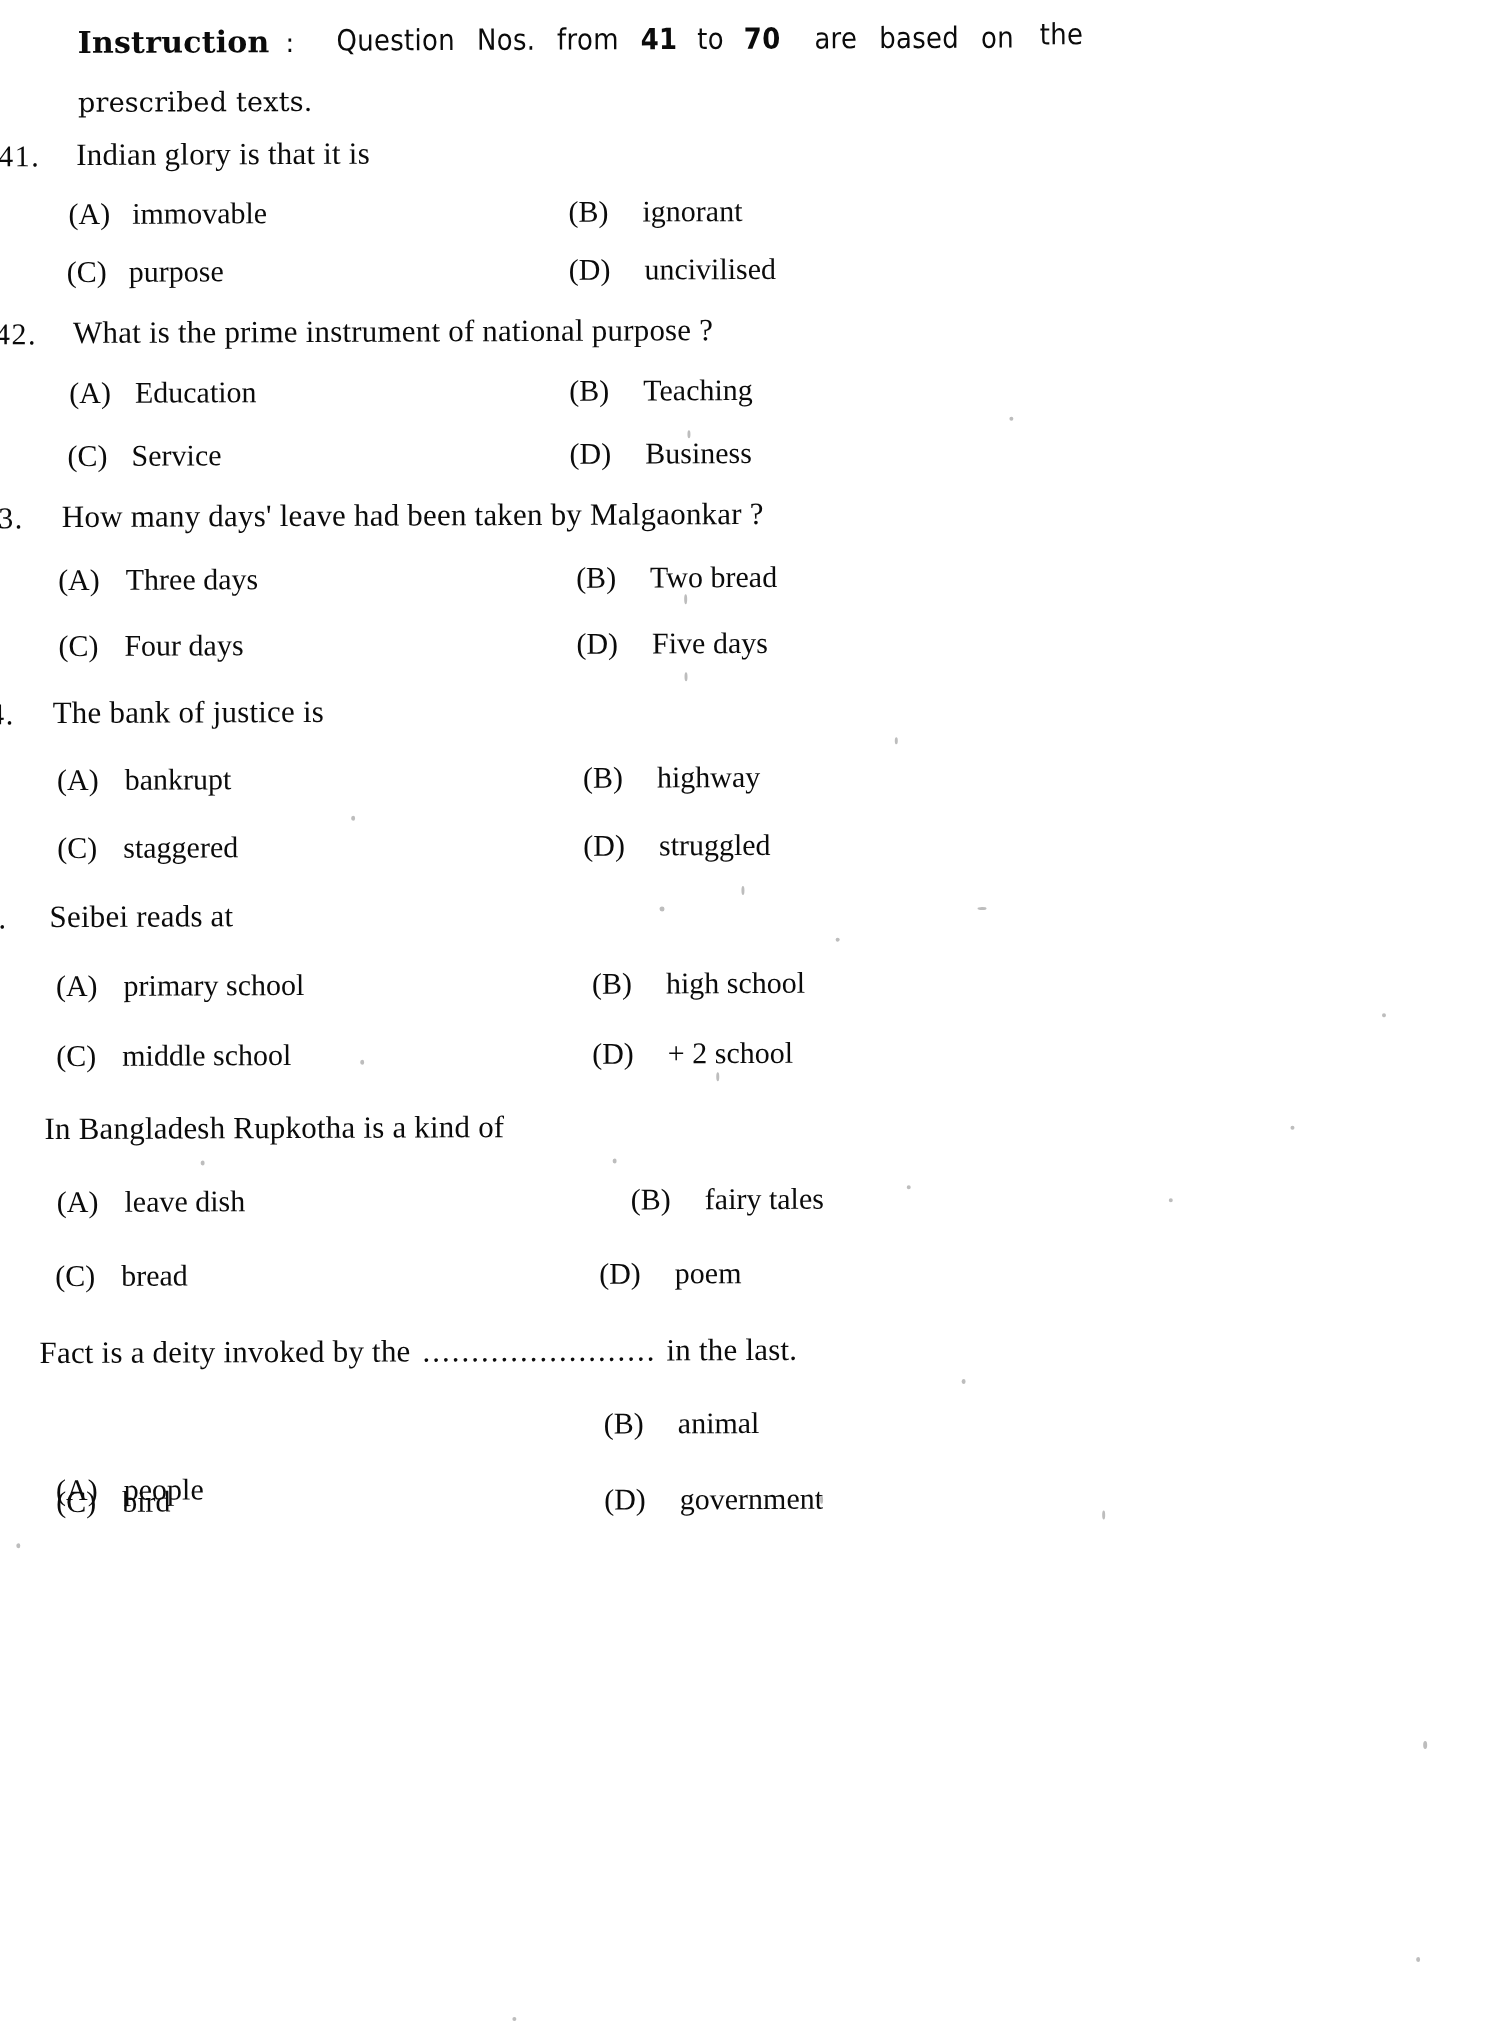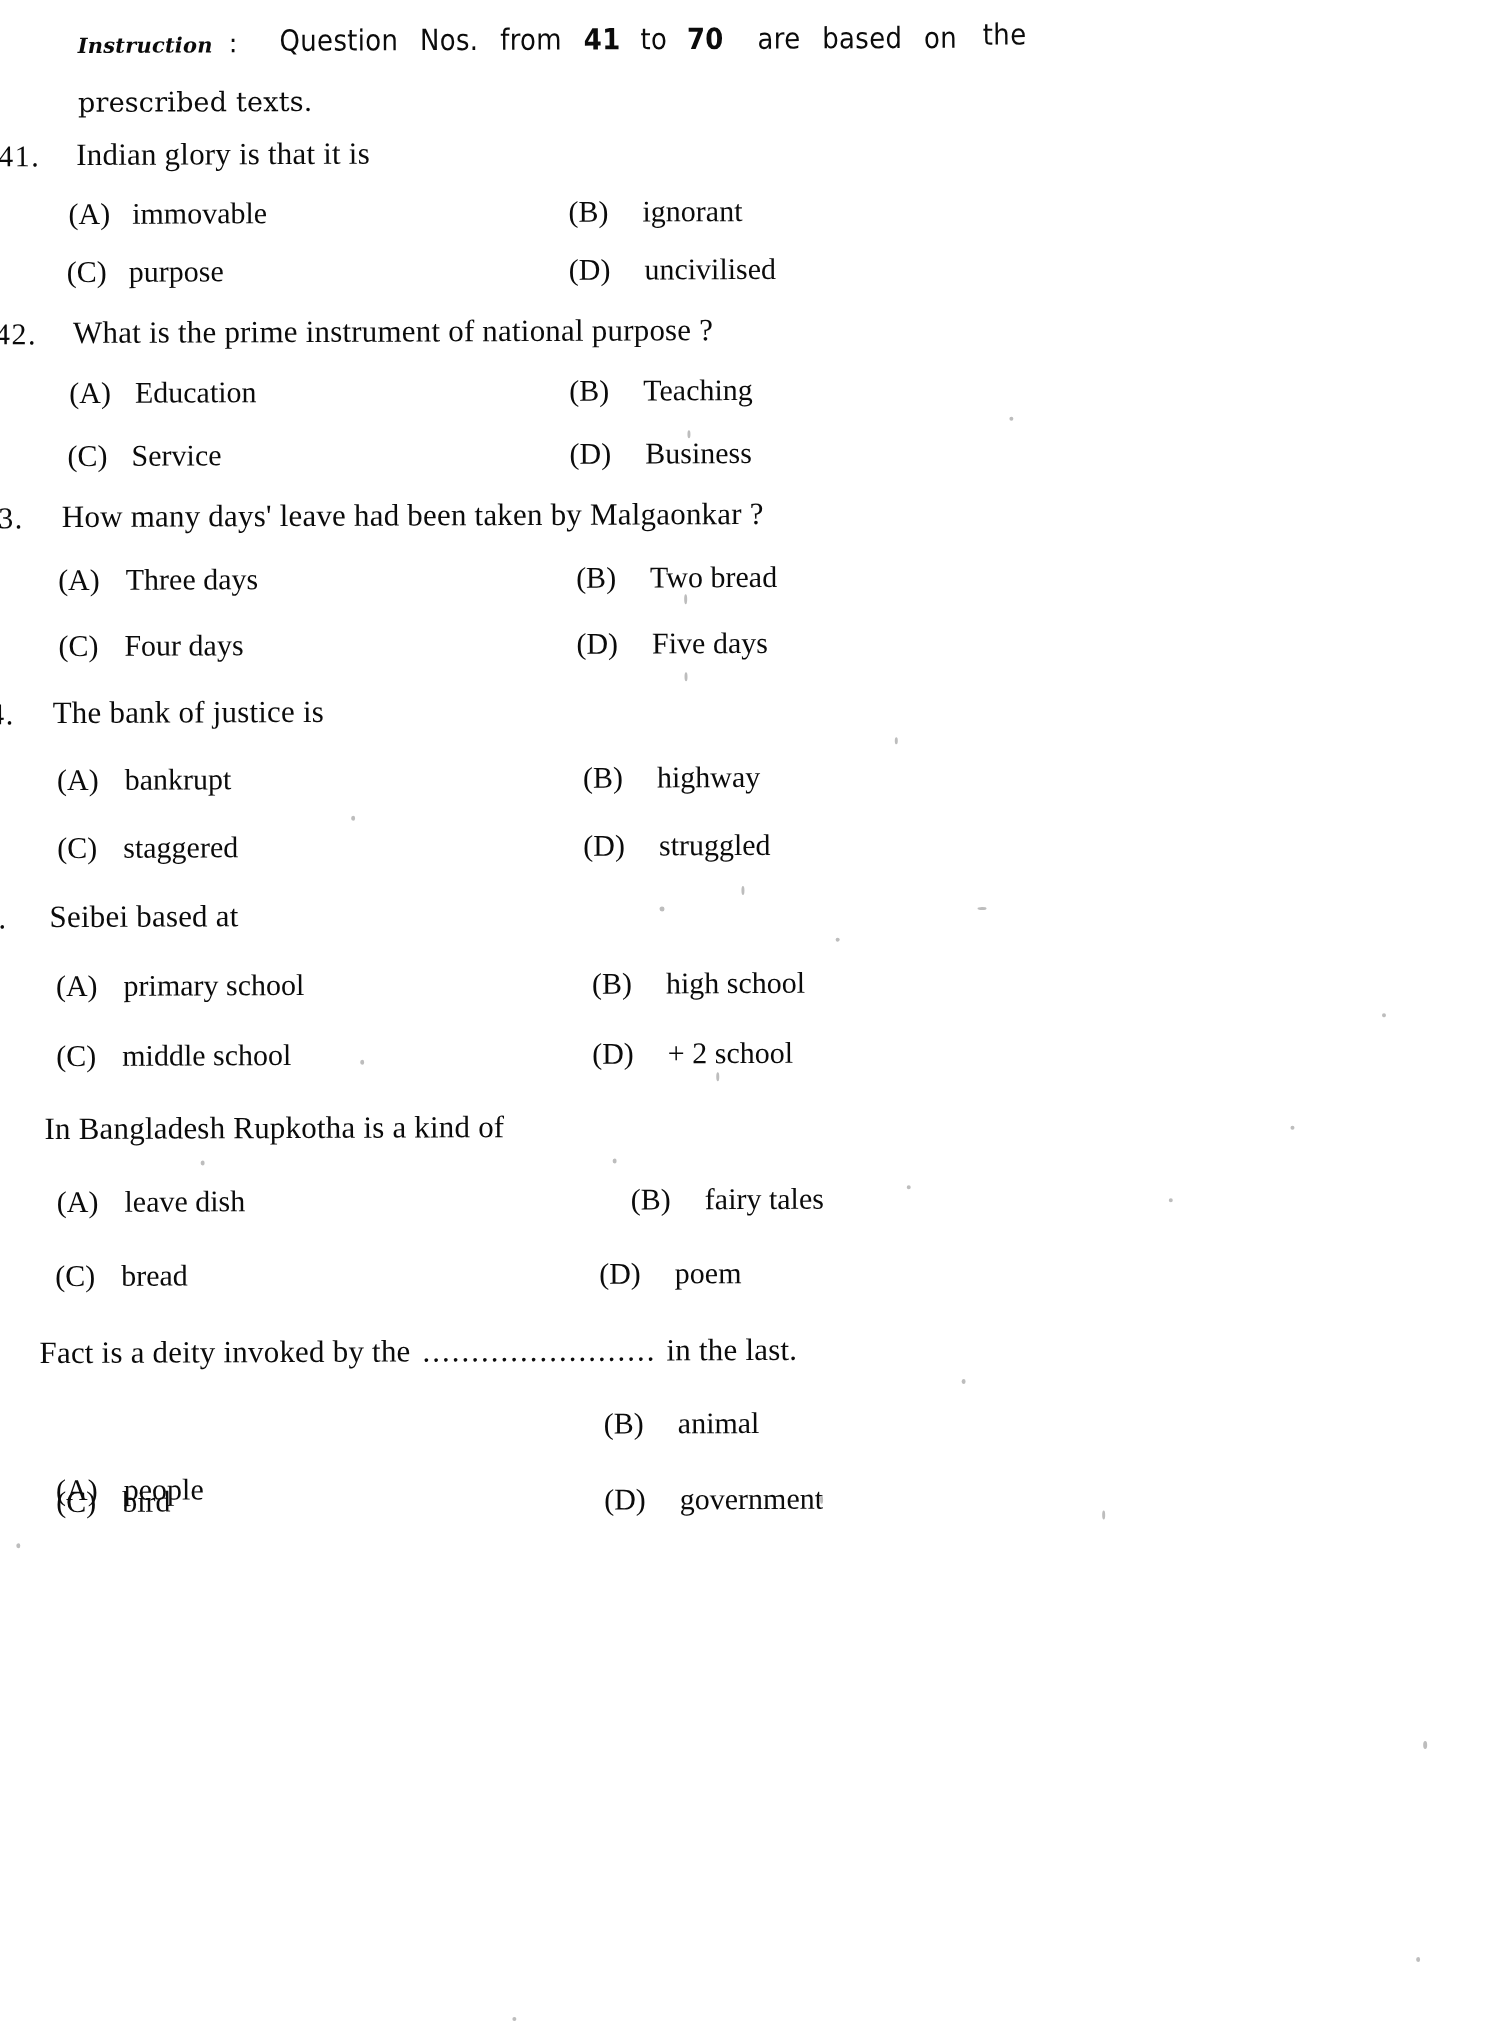--- a/index.html
+++ b/index.html
@@ -32,22 +32,21 @@
   .instr-word {
     display: inline-block;
     font-family: "DejaVu Sans", sans-serif;
     font-size: 26px;
     transform: scaleY(1.12);
     transform-origin: bottom;
   }
   .instr-label {
     font-family: "DejaVu Serif", serif;
     font-weight: 700;
-    font-style: italic;
-    font-size: 21px;
+    font-size: 30px;
     letter-spacing: 0.2px;
   }
   .instr-colon {
     font-family: "DejaVu Sans", sans-serif;
     font-size: 26px;
     margin-left: 16px;
   }
   .instr-num {
     font-family: "DejaVu Sans", sans-serif;
     font-weight: 700;
@@ -164,21 +163,21 @@
       <span class="qtext" style="left:54px;  top:692px;">The bank of justice is</span>
 
       <span class="opt" style="left:58px;  top:760px;"><span class="opt-key">(A)</span><span style="display:inline-block;width:26px"></span><span class="opt-label">bankrupt</span></span>
       <span class="opt" style="left:584px; top:760px;text-decoration:underline;"><span class="opt-key">(B)</span><span style="display:inline-block;width:34px"></span><span class="opt-label">highway</span></span>
       <span class="opt" style="left:58px;  top:828px;"><span class="opt-key">(C)</span><span style="display:inline-block;width:26px"></span><span class="opt-label">staggered</span></span>
       <span class="opt" style="left:584px; top:828px;"><span class="opt-key">(D)</span><span style="display:inline-block;width:34px"></span><span class="opt-label">struggled</span></span>
     </div>
 
     <div class="qblock">
       <span class="qnum" style="left:-34px; top:898px;">45.</span>
-      <span class="qtext" style="left:50px;  top:896px;">Seibei based at</span>
+      <span class="qtext" style="left:50px;  top:896px;">Seibei reads at</span>
 
       <span class="opt" style="left:56px;  top:966px;"><span class="opt-key">(A)</span><span style="display:inline-block;width:26px"></span><span class="opt-label">primary school</span></span>
       <span class="opt" style="left:592px; top:966px;"><span class="opt-key">(B)</span><span style="display:inline-block;width:34px"></span><span class="opt-label">high school</span></span>
       <span class="opt" style="left:56px;  top:1036px;"><span class="opt-key">(C)</span><span style="display:inline-block;width:26px"></span><span class="opt-label">middle school</span></span>
       <span class="opt" style="left:592px; top:1036px;"><span class="opt-key">(D)</span><span style="display:inline-block;width:34px"></span><span class="opt-label">+ 2 school</span></span>
     </div>
 
     <div class="qblock">
       <span class="qnum" style="left:-42px; top:1110px;">46.</span>
       <span class="qtext" style="left:44px;  top:1108px;">In Bangladesh Rupkotha is a kind of</span>

